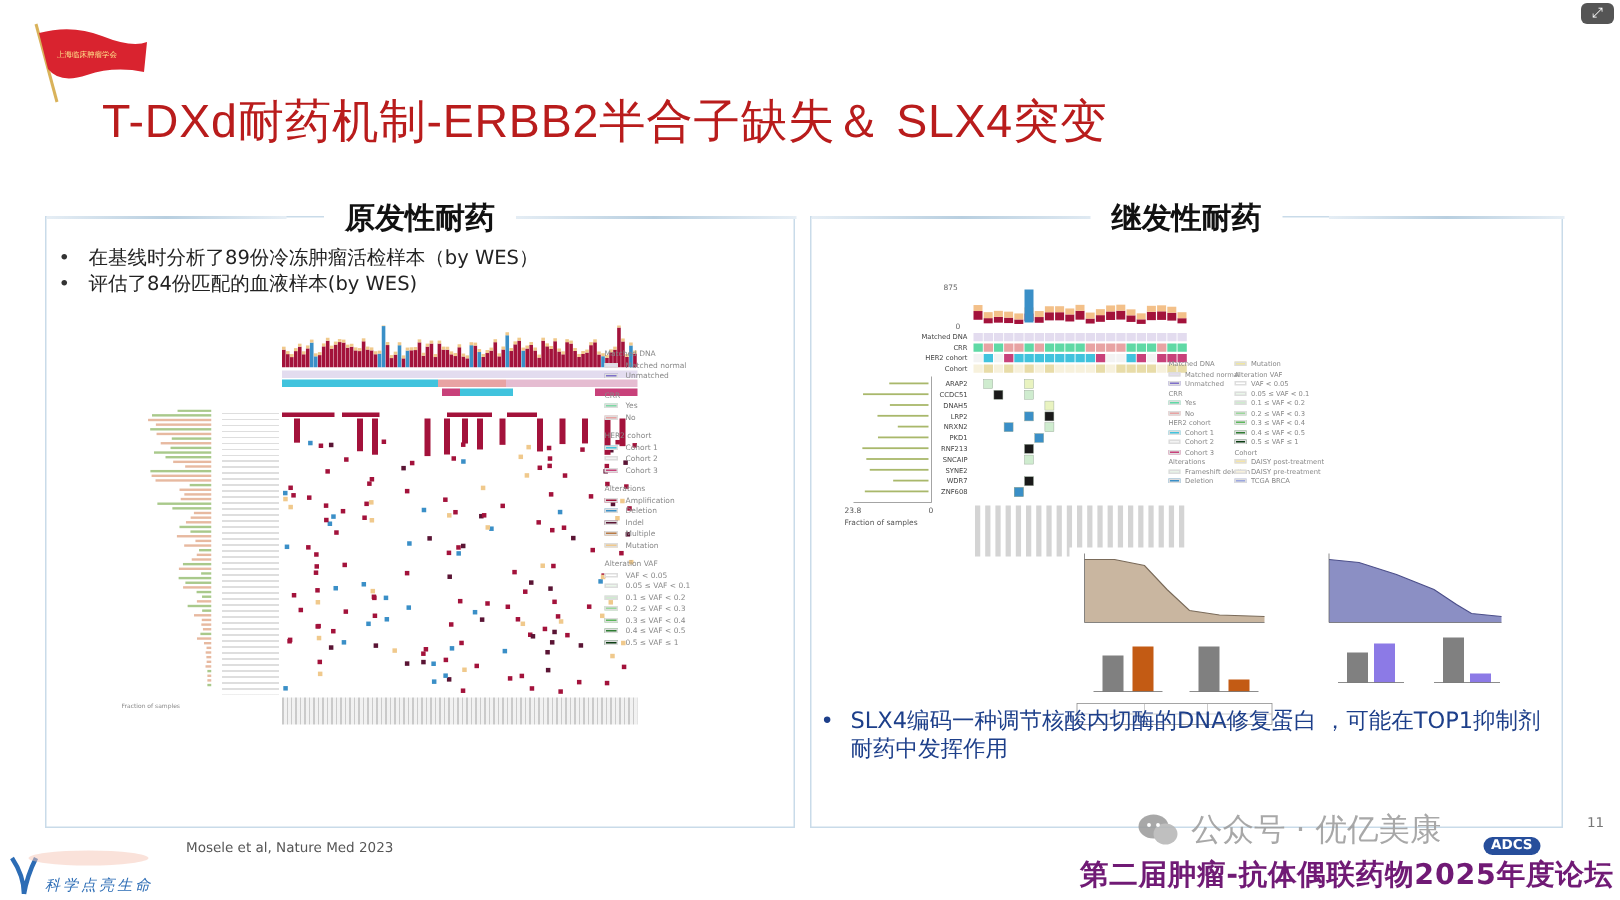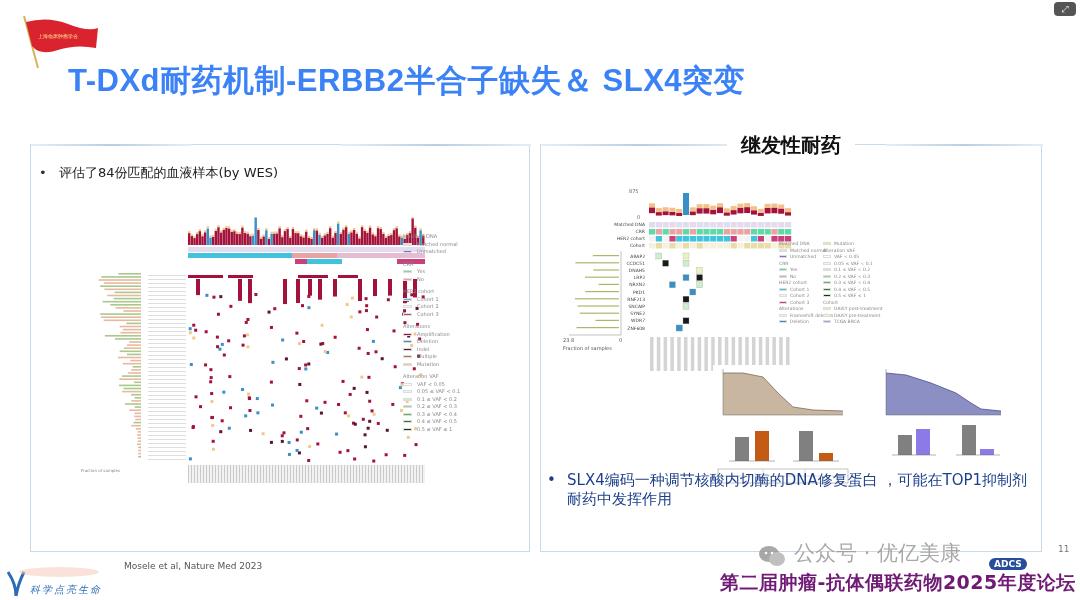--- a/index.html
+++ b/index.html
@@ -3,21 +3,21 @@
 <meta charset="utf-8">
 <style>
   * { box-sizing: border-box; margin: 0; padding: 0; }
   html, body { width: 1080px; height: 600px; overflow: hidden; background: #ffffff; }
   body { font-family: "DejaVu Sans", "Liberation Sans", sans-serif; position: relative; color: #333; }
 
   .flag { position: absolute; left: 18px; top: 14px; width: 82px; height: 56px; }
   .close-btn { position: absolute; left: 1054px; top: 2px; width: 22px; height: 14px; background: #555; border-radius: 4px; display: flex; align-items: center; justify-content: center; cursor: pointer; }
   .close-btn span { color: #fff; font-size: 9px; line-height: 1; }
 
-  .title { position: absolute; left: 68px; top: 60px; font-size: 31px; font-weight: bold; color: #3b82f6; letter-spacing: 0.5px; white-space: nowrap; font-family: "Liberation Sans", "DejaVu Sans", sans-serif; }
+  .title { position: absolute; left: 68px; top: 60px; font-size: 31px; font-weight: normal; color: #b91c1c; letter-spacing: 0.5px; white-space: nowrap; font-family: "Liberation Sans", "DejaVu Sans", sans-serif; }
 
   .panel { position: absolute; border: 1px solid #c9dbe9; background: #fff; }
   .panel.left { left: 30px; top: 144px; width: 500px; height: 408px; }
   .panel.right { left: 540px; top: 144px; width: 502px; height: 408px; }
 
   .panel-heading { position: absolute; top: -13px; left: 0; right: 0; text-align: center; }
   .panel-heading span { background: #fff; padding: 0 14px; font-size: 20px; font-weight: bold; color: #111; }
   .panel-line { position: absolute; top: -1px; height: 2px; background: linear-gradient(90deg, #e6eef5, #b8cfe0, #e6eef5); }
 
   .bullets { position: absolute; font-size: 13px; color: #222; line-height: 17px; list-style: none; }
@@ -43,21 +43,21 @@
   
   .onco2 { position: absolute; left: 18px; top: 40px; width: 245px; height: 190px; }
   .legend2 { position: absolute; left: 238px; top: 96px; width: 100px; font-size: 4.5px; color: #888; line-height: 6.5px; }
   .legend2b { position: absolute; left: 282px; top: 96px; width: 80px; font-size: 4.5px; color: #888; line-height: 6.5px; }
   .legend2 .sw, .legend2b .sw { display: inline-block; width: 8px; height: 3px; margin-right: 3px; vertical-align: middle; }
 
   .mini { position: absolute; background: #fff; }
   .citation { position: absolute; left: 124px; top: 561px; font-size: 9px; color: #555; }
   .brand-logo { position: absolute; left: 4px; top: 566px; width: 110px; height: 32px; }
   .brand-text { position: absolute; left: 30px; top: 583px; font-size: 10px; color: #2c6cb5; letter-spacing: 2px; font-style: italic; }
-  .watermark { position: absolute; left: 758px; top: 539px; font-size: 21px; color: #9a9a9a; opacity: 0.85; white-space: nowrap; display: flex; align-items: flex-end; gap: 8px; }
+  .watermark { position: absolute; left: 758px; top: 539px; font-size: 21px; color: #9a9a9a; opacity: 0.85; white-space: nowrap; display: flex; align-items: center; gap: 8px; }
   .wechat-icon { width: 28px; height: 22px; position: relative; }
   .footer-title { position: absolute; left: 720px; top: 570px; font-size: 19px; font-weight: bold; color: #701a75; white-space: nowrap; letter-spacing: 0.5px; }
   .adcs-badge { position: absolute; left: 989px; top: 558px; background: #274e9b; color: #fff; font-size: 9px; font-weight: bold; padding: 1px 5px; border-radius: 8px; }
   .page-num { position: absolute; left: 1058px; top: 544px; font-size: 9px; color: #777; }
 </style>
 </head>
 <body>
 
 <svg class="flag" viewBox="0 0 82 56">
   <line x1="6" y1="2" x2="20" y2="54" stroke="#d9b25a" stroke-width="2"></line>
@@ -67,22 +67,24 @@
 
 <div class="close-btn">
   <span>⤢</span>
 </div>
 
 <div class="title">T-DXd耐药机制-ERBB2半合子缺失＆ SLX4突变</div>
 
 <div class="panel left">
   <div class="panel-line" style="left:0;width:160px"></div>
   <div class="panel-line" style="left:310px;width:190px"></div>
+  <div class="panel-heading"><span>原发性耐药</span></div>
 
   <ul class="bullets" style="left:2px;top:19px;">
+    <li>在基线时分析了89份冷冻肿瘤活检样本（by WES）</li>
     <li>评估了84份匹配的血液样本(by WES)</li>
   </ul>
 
   <div class="onco">
     <svg class="bar-left" viewBox="0 0 60 190" preserveAspectRatio="none" id="leftbars">
         <rect x="37.36670310356653" y="0" width="22.63329689643347" height="1.6" fill="#a9c98b"></rect>
         <rect x="20.331493234167816" y="3.1" width="39.668506765832184" height="1.6" fill="#a9c98b"></rect>
         <rect x="17.708774648491087" y="6.2" width="42.29122535150891" height="1.6" fill="#e7b9a0"></rect>
         <rect x="22.913542202503436" y="9.3" width="37.086457797496564" height="1.6" fill="#e7b9a0"></rect>
         <rect x="19.12581132830362" y="12.4" width="40.87418867169638" height="1.6" fill="#a9c98b"></rect>

